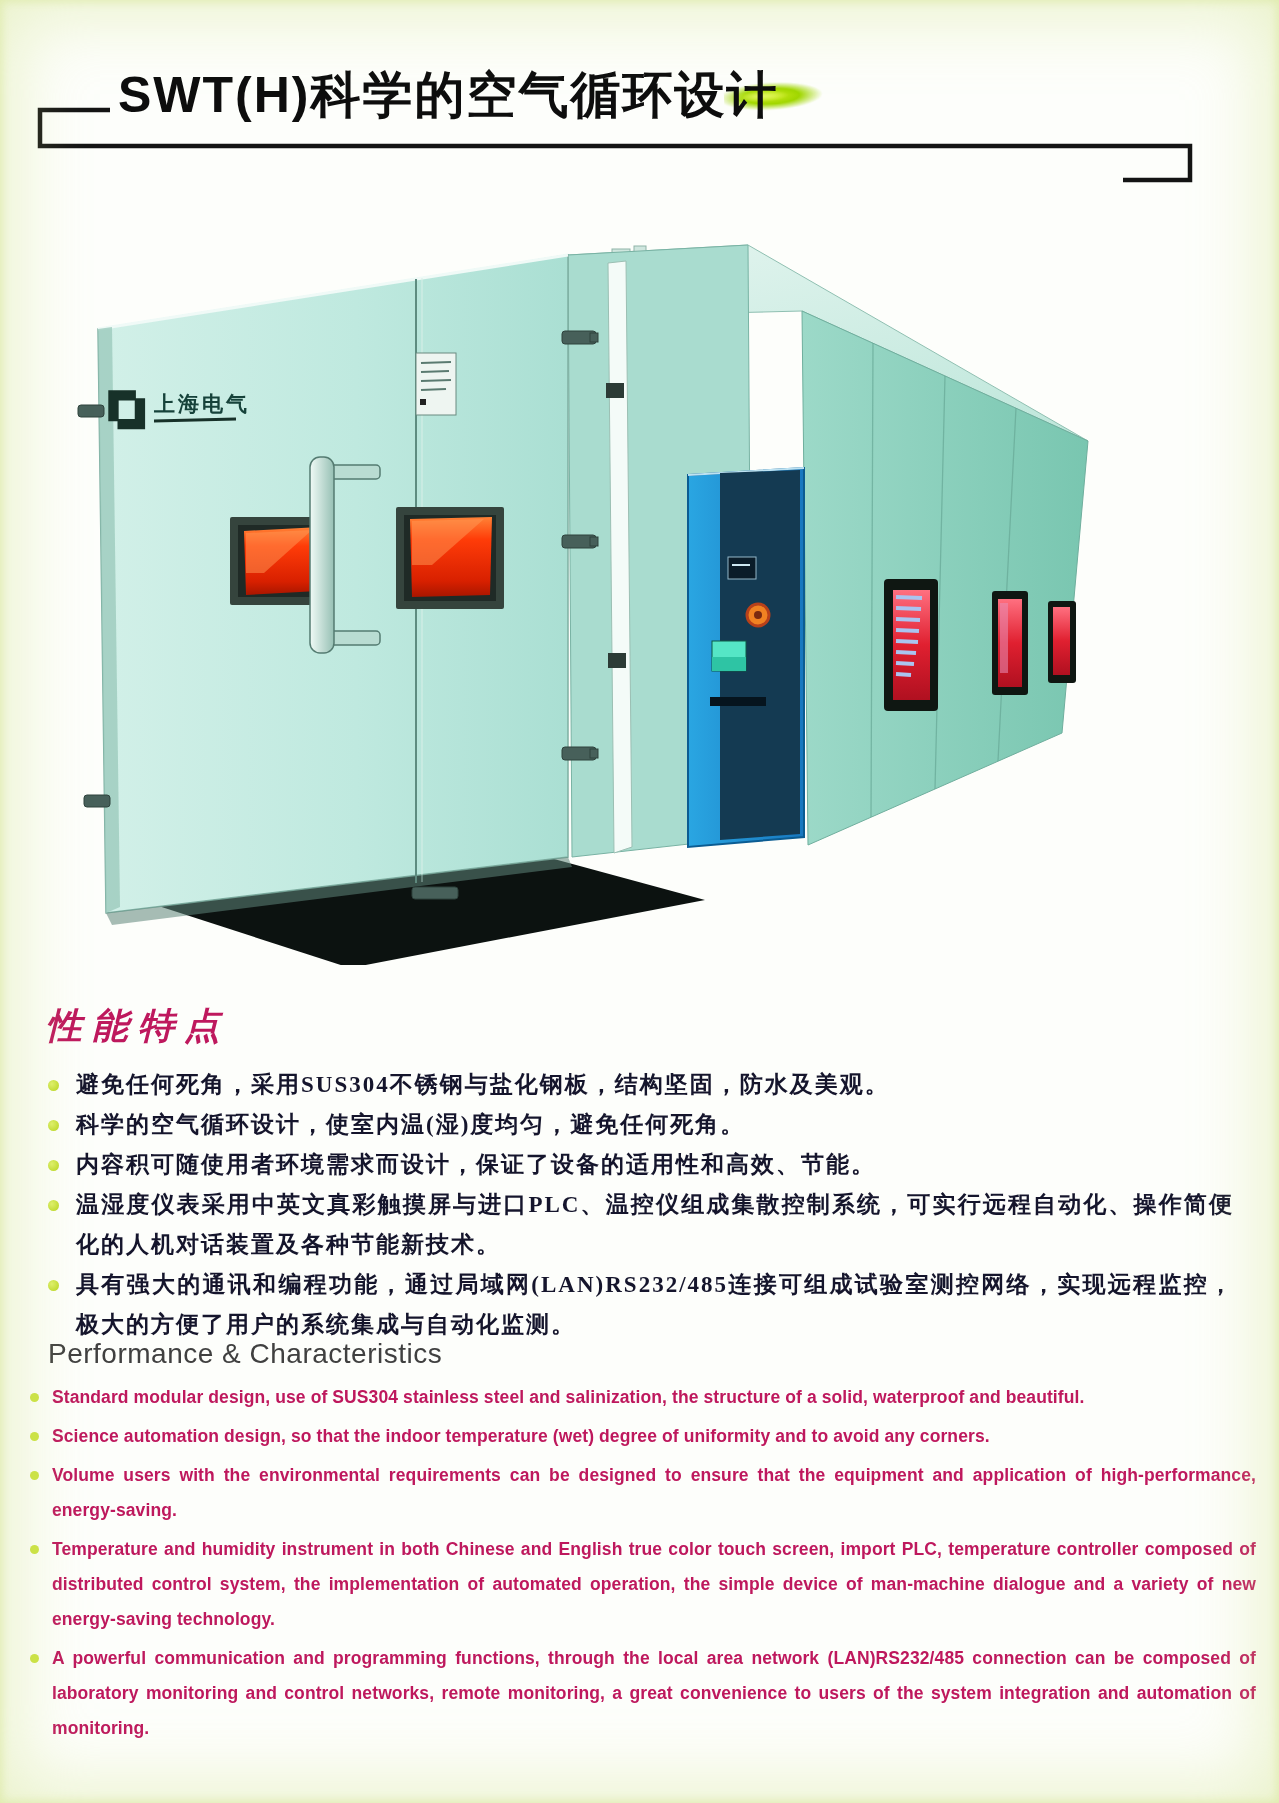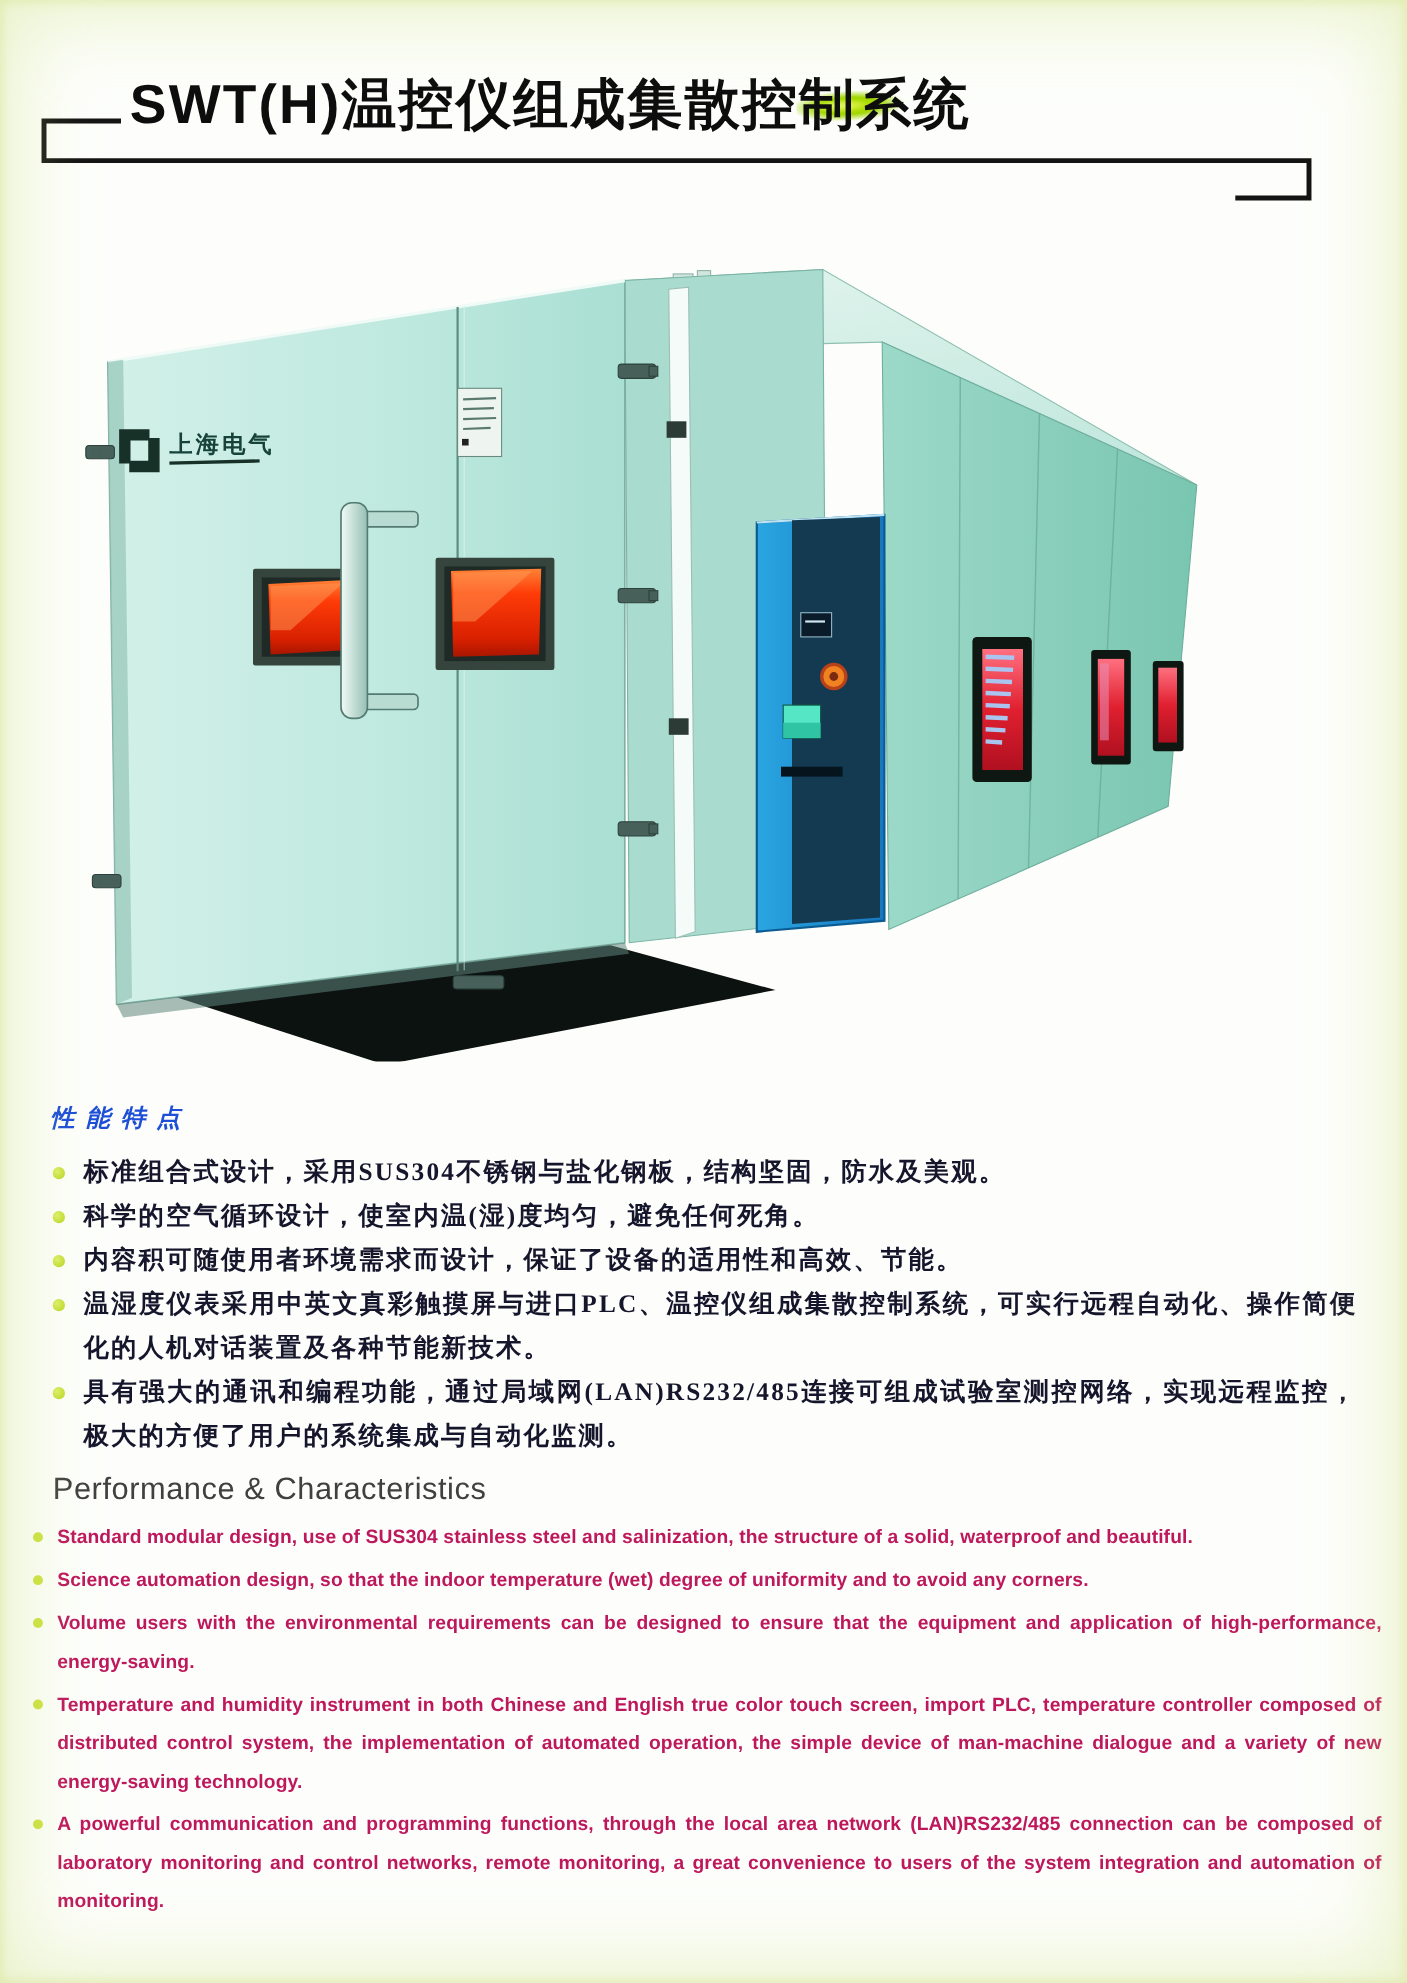--- a/index.html
+++ b/index.html
@@ -34,22 +34,22 @@
     font-size:26px;font-weight:700;color:#0d0d0d;letter-spacing:.2px;white-space:nowrap;
   }
   
   .machine-svg{position:absolute;left:60px;top:235px;z-index:2;}
   
   .sec-cn{
     position:absolute;left:46px;top:1002px;width:1188px;z-index:6;
     font-family:"Liberation Serif","DejaVu Serif",serif;
   }
   .sec-cn h3{
-    margin:0 0 14px 0;font-size:22px;font-style:italic;font-weight:700;
-    color:#1d4ed8;letter-spacing:10px;
+    margin:0 0 14px 0;font-size:36px;font-style:italic;font-weight:700;
+    color:#be185d;letter-spacing:10px;
   }
   .cn-item{
     position:relative;padding-left:30px;font-size:23px;line-height:40px;
     font-weight:600;color:#15152c;letter-spacing:2px;text-align:justify;
   }
   .cn-item .dot{
     position:absolute;left:2px;top:15px;width:11px;height:11px;border-radius:50%;
     background:radial-gradient(circle at 35% 35%, #dff06a, #b6d41c);
   }
   
@@ -68,21 +68,21 @@
 </style>
 </head>
 <body>
 
 <div class="page">
 
   <svg class="bracket-svg" width="1279" height="220" viewBox="0 0 1279 220">
     <path d="M110,110 H40 V146 H1190 V180 H1123" fill="none" stroke="#141414" stroke-width="4.5"></path>
   </svg>
 
-  <h1 class="title-cn">SWT(H)温控仪组成集散控制系统</h1>
+  <h1 class="title-cn">SWT(H)科学的空气循环设计</h1>
   <div class="blob"></div>
 
   <svg class="machine-svg" width="1150" height="730" viewBox="0 0 1150 730">
     <defs>
       <linearGradient id="gFront" x1="0" y1="0" x2="1" y2="0">
         <stop offset="0" stop-color="#d2f0e8"></stop>
           <stop offset="0.55" stop-color="#bfe9df"></stop>
           <stop offset="1" stop-color="#aadfd3"></stop>
       </linearGradient>
       <linearGradient id="gRoof" x1="0" y1="0" x2="1" y2="1">
@@ -226,21 +226,21 @@
       <rect x="18" y="170" width="26" height="12" rx="3"></rect>
       <rect x="24" y="560" width="26" height="12" rx="3"></rect>
       <rect x="352" y="652" width="46" height="12" rx="3"></rect>
     </g>
   </svg>
 
   <section class="sec-cn">
     <h3>性能特点</h3>
     <div class="cn-item">
       <span class="dot"></span>
-      <span>标准组合式设计，采用SUS304不锈钢与盐化钢板，结构坚固，防水及美观。</span>
+      <span>避免任何死角，采用SUS304不锈钢与盐化钢板，结构坚固，防水及美观。</span>
     </div>
     <div class="cn-item">
       <span class="dot"></span>
       <span>科学的空气循环设计，使室内温(湿)度均匀，避免任何死角。</span>
     </div>
     <div class="cn-item">
       <span class="dot"></span>
       <span>内容积可随使用者环境需求而设计，保证了设备的适用性和高效、节能。</span>
     </div>
     <div class="cn-item">

